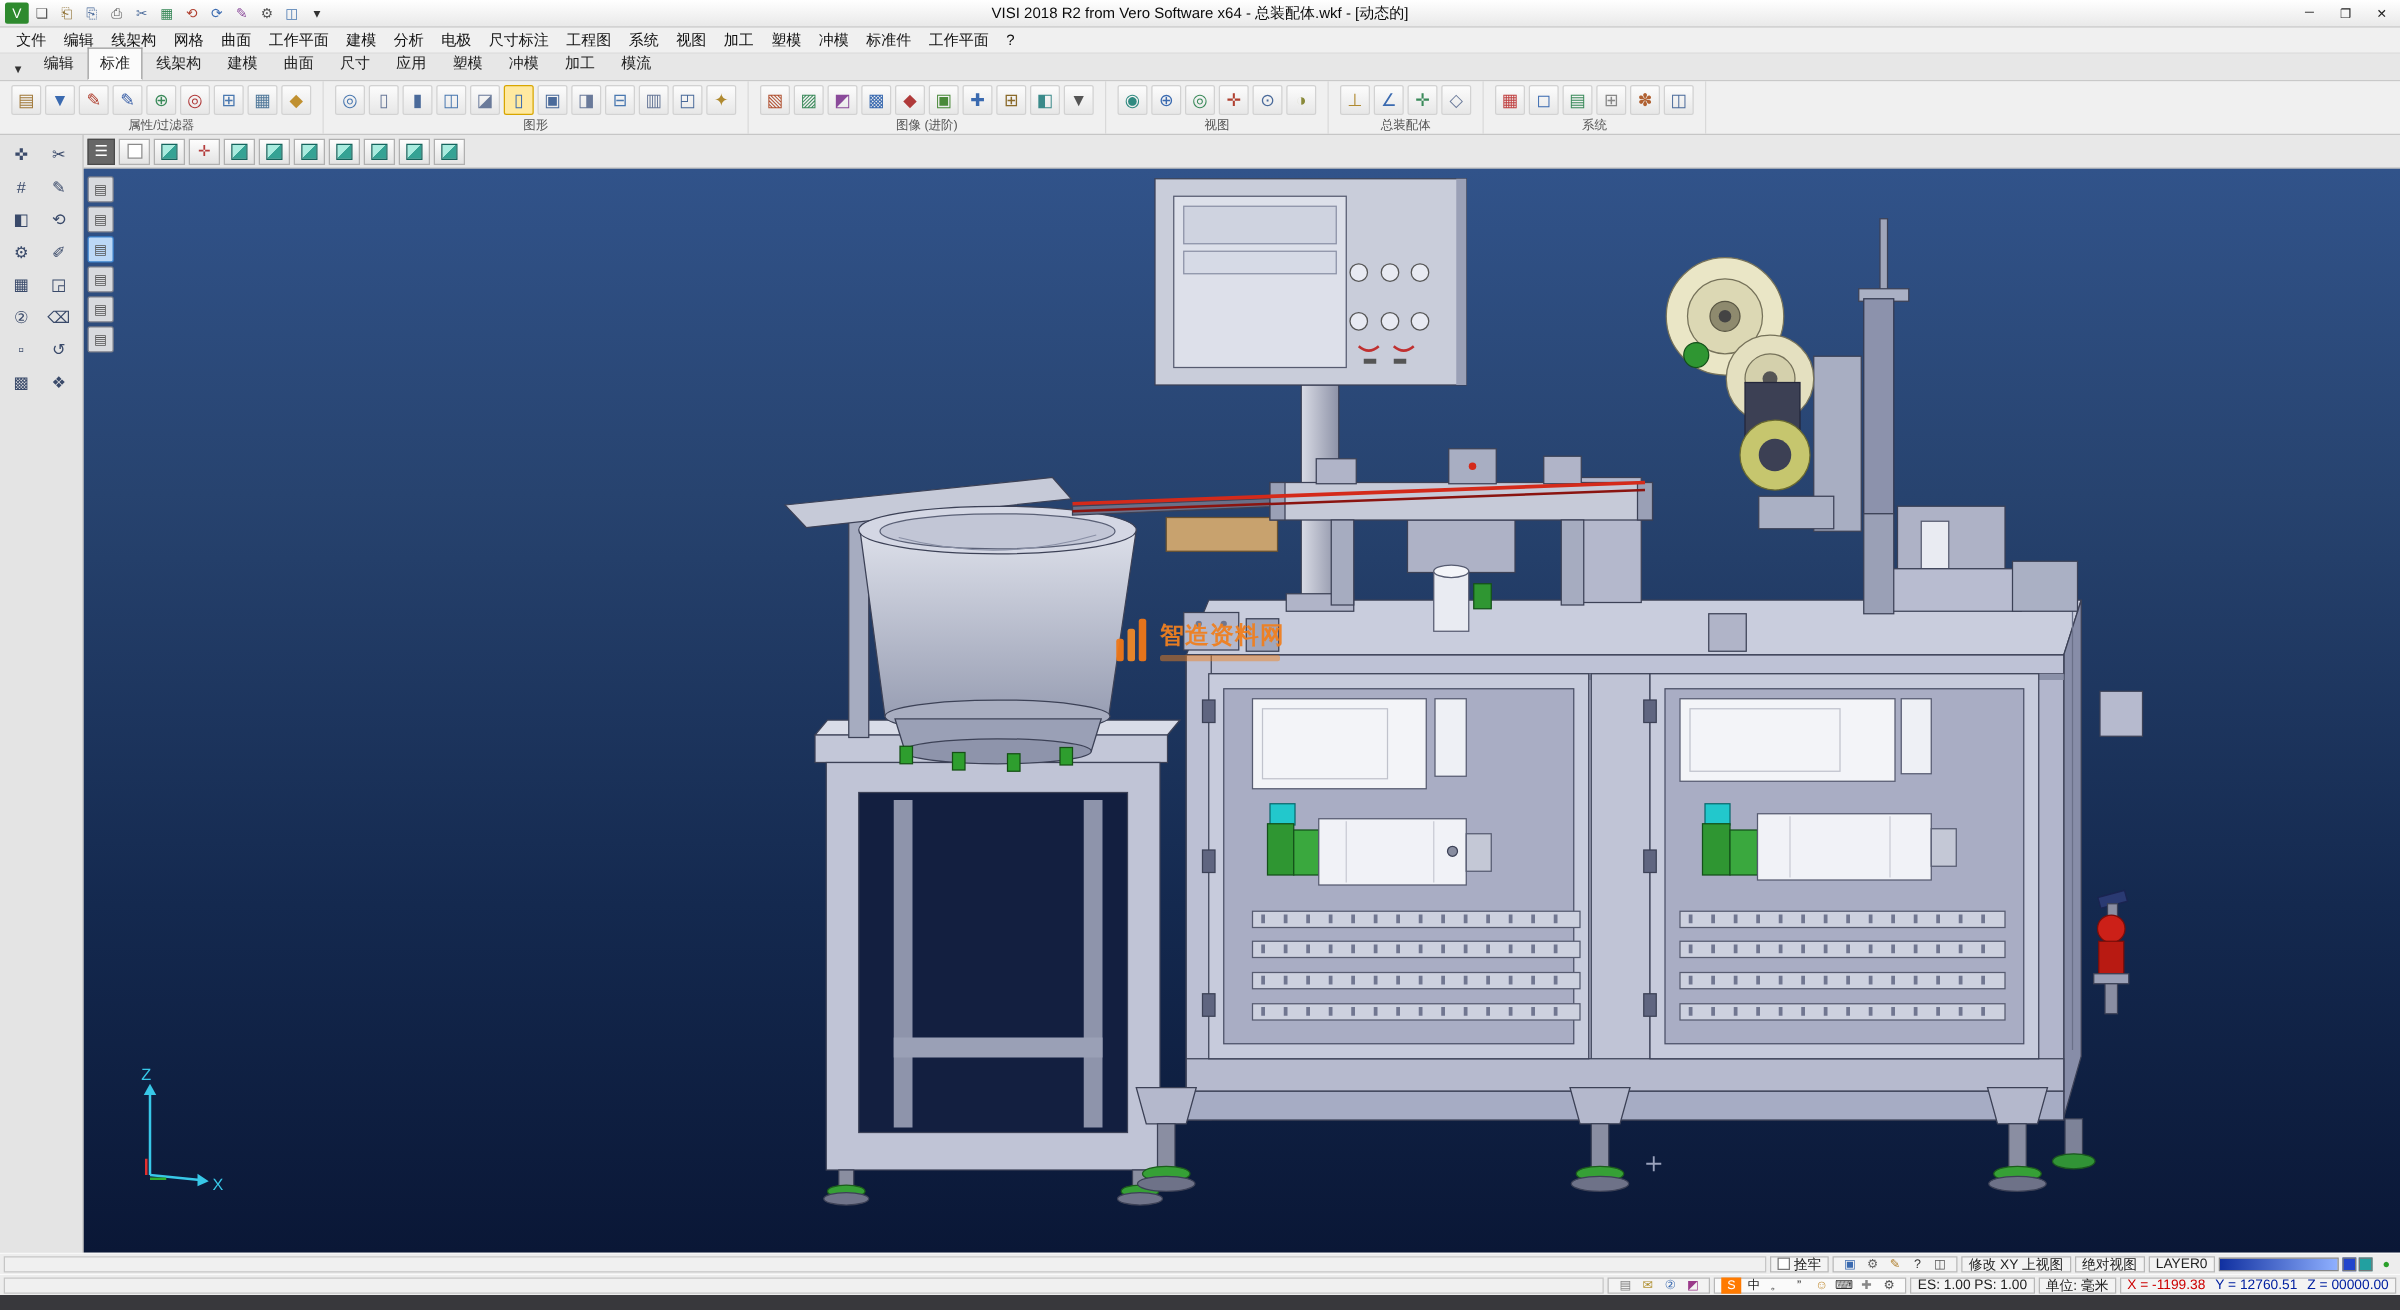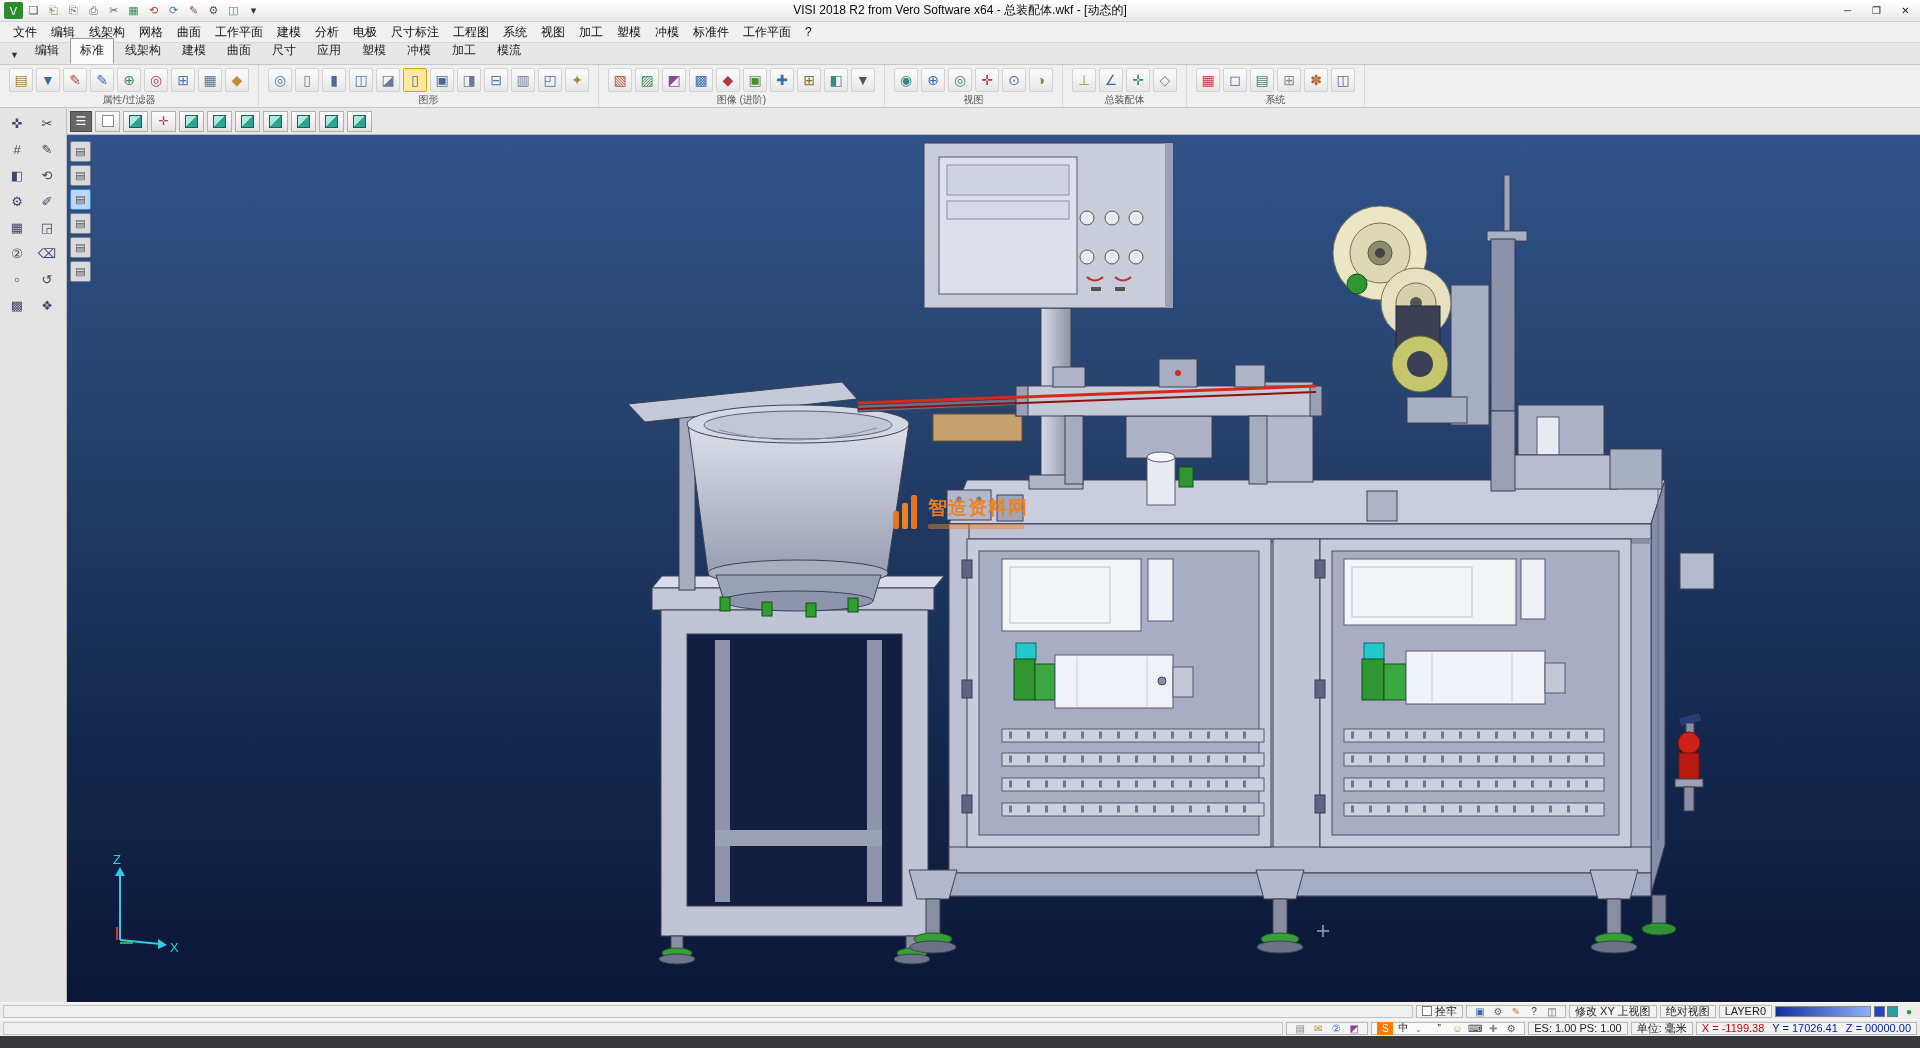--- a/index.html
+++ b/index.html
@@ -585,18 +585,18 @@
       <span class="sicon" style="color: rgb(34, 34, 34);">”</span>
       <span class="sicon" style="color: rgb(192, 138, 48);">☺</span>
       <span class="sicon" style="color: rgb(51, 51, 51);">⌨</span>
       <span class="sicon" style="color: rgb(136, 136, 136);">✚</span>
       <span class="sicon" style="color: rgb(85, 85, 85);">⚙</span>
     </div>
   <div class="cell">ES: 1.00  PS: 1.00</div>
   <div class="cell">单位: 毫米</div>
   <div class="cell" style="gap:8px">
     <span class="coord-x">X = -1199.38</span>
-    <span class="coord-y">Y = 17026.41</span>
+    <span class="coord-y">Y = 12760.51</span>
     <span class="coord-z">Z = 00000.00</span>
   </div>
 </div>
 
 <div class="taskbar"></div>
 
 </body></html>

